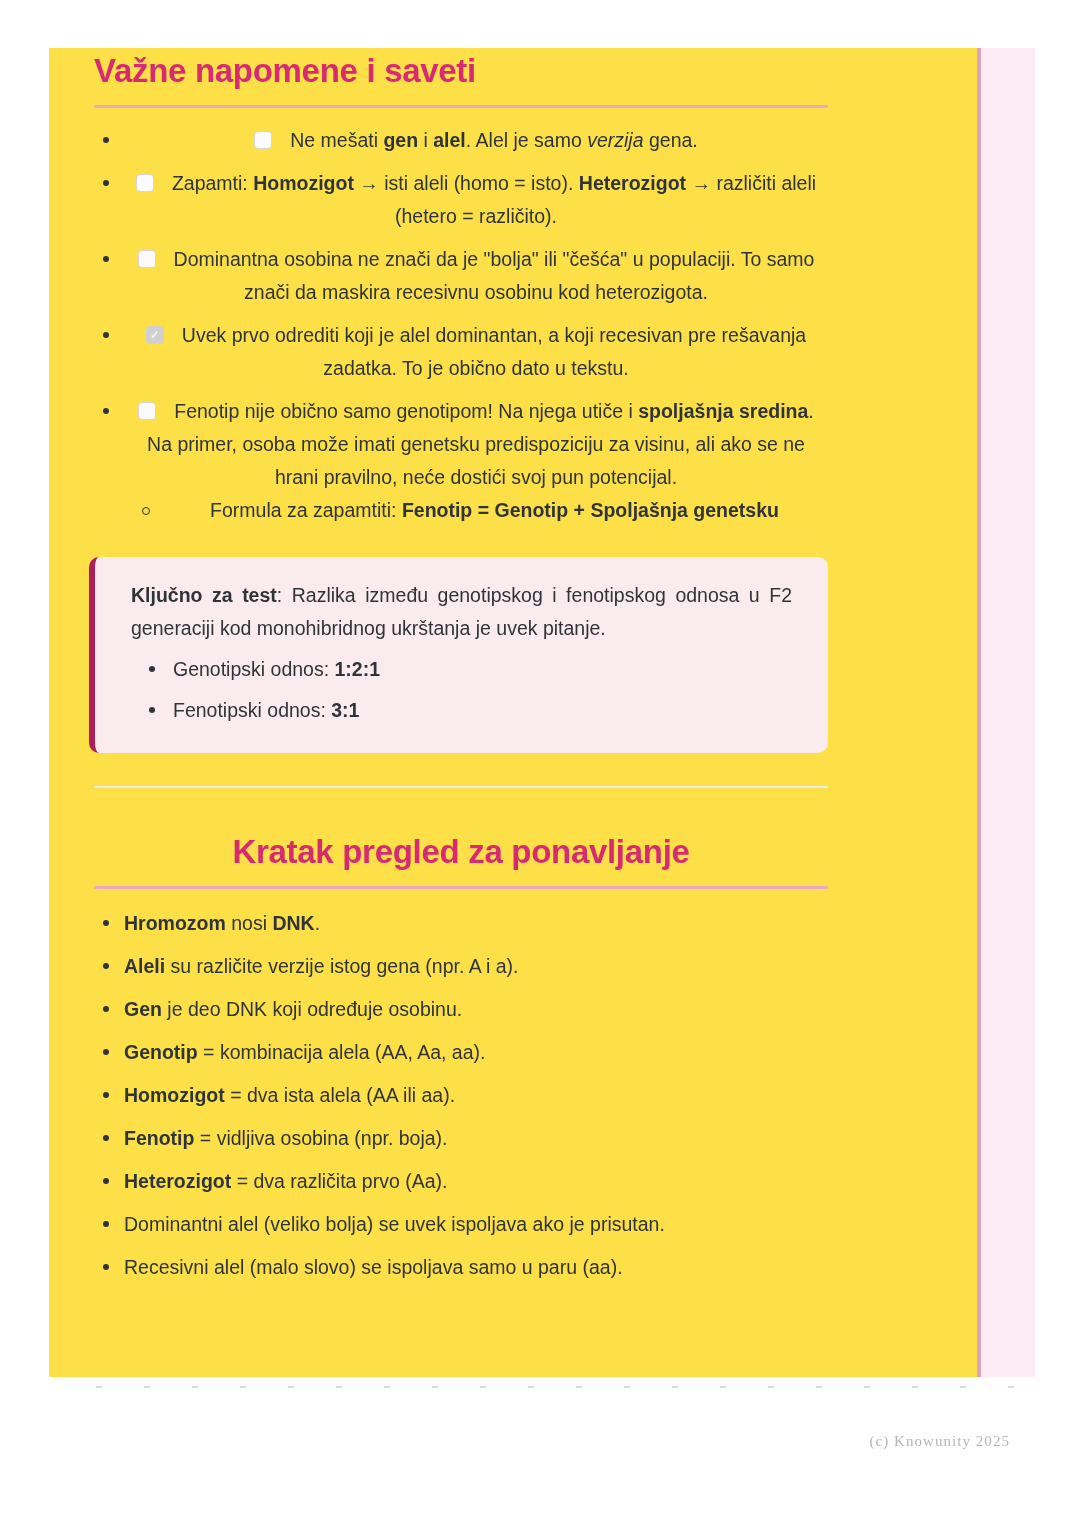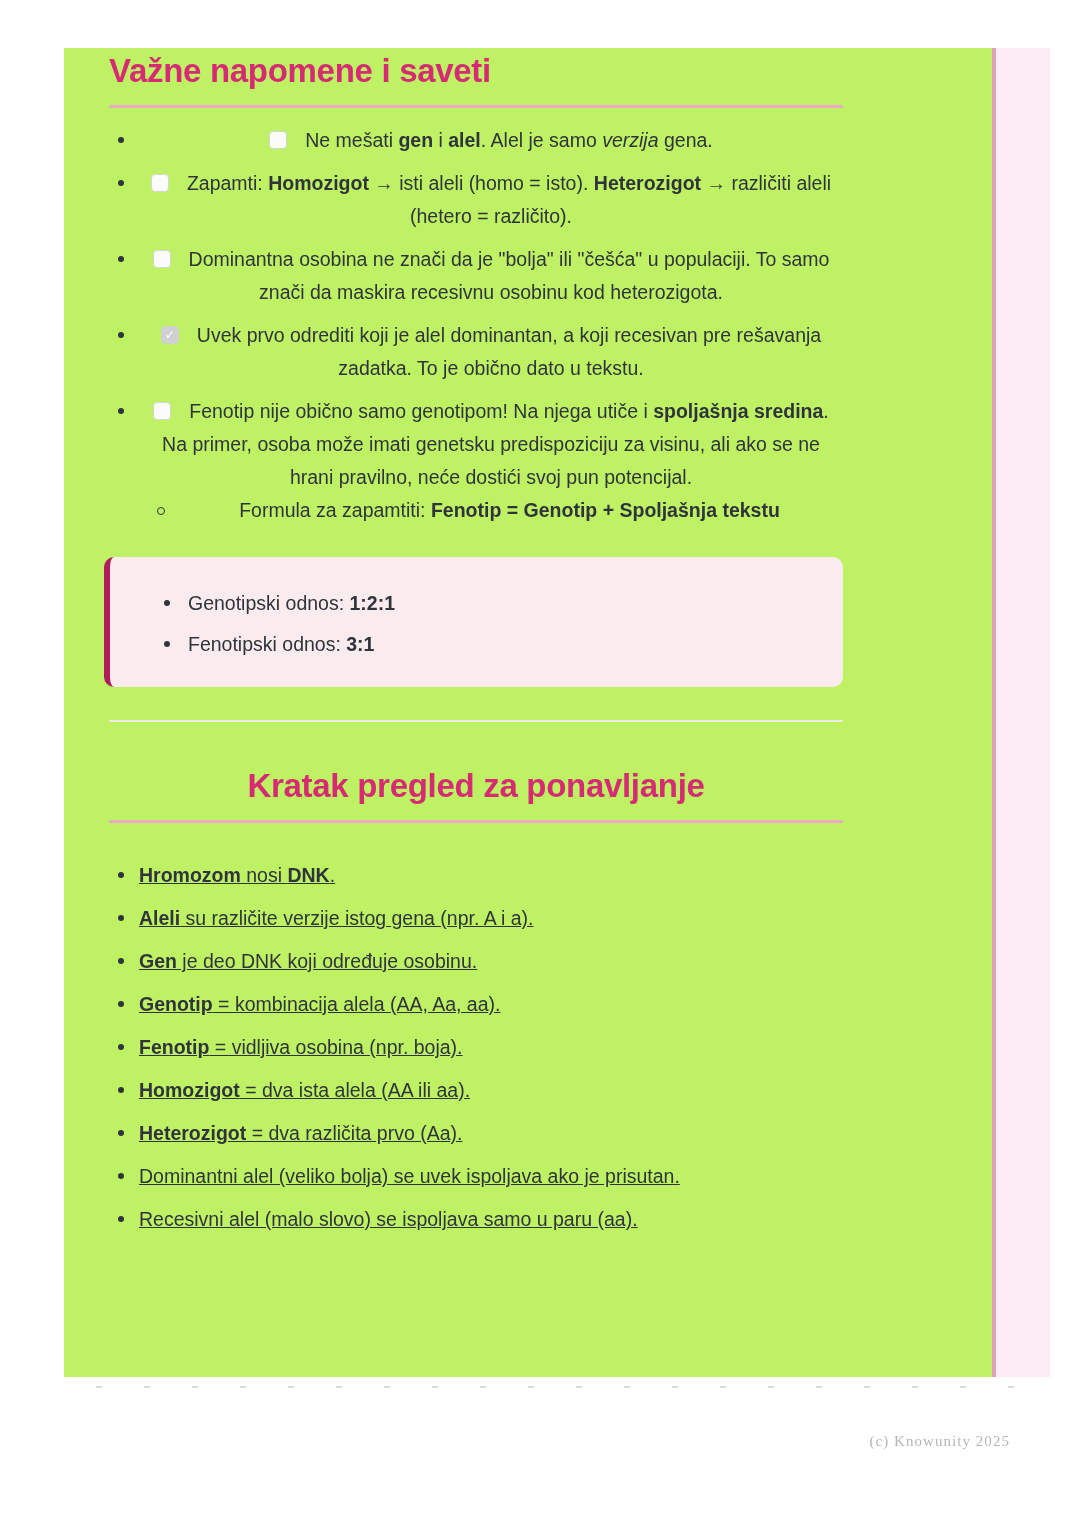--- a/index.html
+++ b/index.html
@@ -6,23 +6,23 @@
   body {
     width: 1080px; height: 1528px;
     background: #ffffff;
     font-family: "Liberation Sans", sans-serif;
     position: relative;
     color: #2f343a;
     -webkit-font-smoothing: antialiased;
   }
   .page {
     position: absolute;
-    left: 64px; top: 48px;
+    left: 49px; top: 48px;
     width: 986px; height: 1329px;
-    background: #bef264;
+    background: #fde047;
   }
   .edge-stripe {
     position: absolute;
     top: 0; right: 0;
     width: 54px; height: 100%;
     background: #fdecf3;
     border-left: 4px solid #dfa2bc;
   }
   .content {
     position: absolute;
@@ -143,23 +143,22 @@
   }
   
   .section-divider {
     height: 2px;
     background: #ebebe8;
     margin-top: 33px;
   }
   .sec2-title-wrap { margin-top: 44px; text-align: center; }
   ul.plainlist {
     list-style: none;
-    margin: 36px 0 0 0;
+    margin: 18px 0 0 0;
     padding: 0;
-    text-decoration: underline;
   }
   ul.plainlist > li {
     position: relative;
     padding-left: 30px;
     margin-bottom: 10px;
     font-size: 19.5px;
     line-height: 33px;
   }
   ul.plainlist > li::before {
     content: "";
@@ -208,26 +207,27 @@
       </li>
       <li>
         <span class="checkbox"></span><span><span>Dominantna osobina ne znači da je "bolja" ili "češća" u populaciji. To samo znači da maskira recesivnu osobinu kod heterozigota.</span></span>
       </li>
       <li>
         <span class="checkbox checked"></span><span><span>Uvek prvo odrediti koji je alel dominantan, a koji recesivan pre rešavanja zadatka. To je obično dato u tekstu.</span></span>
       </li>
       <li>
         <span class="checkbox"></span><span><span>Fenotip nije obično samo genotipom! Na njega utiče i </span><span class="b">spoljašnja sredina</span><span>. Na primer, osoba može imati genetsku predispoziciju za visinu, ali ako se ne hrani pravilno, neće dostići svoj pun potencijal.</span></span>
         <div class="sub-item">
-          <span><span>Formula za zapamtiti: </span><span class="b">Fenotip = Genotip + Spoljašnja tekstu</span></span>
+          <span><span>Formula za zapamtiti: </span><span class="b">Fenotip = Genotip + Spoljašnja genetsku</span></span>
         </div>
       </li>
     </ul>
 
     <div class="callout">
+      <p><span class="b">Ključno za test</span><span>: Razlika između genotipskog i fenotipskog odnosa u F2 generaciji kod monohibridnog ukrštanja je uvek pitanje.</span></p>
       <ul class="callout-list">
         <li>
           <span><span>Genotipski odnos: </span><span class="b">1:2:1</span></span>
         </li>
         <li>
           <span><span>Fenotipski odnos: </span><span class="b">3:1</span></span>
         </li>
       </ul>
     </div>
 
@@ -236,22 +236,22 @@
     <div class="sec2-title-wrap">
       <h1 class="sec-title">Kratak pregled za ponavljanje</h1>
       <div class="title-rule"></div>
     </div>
 
     <ul class="plainlist">
       <li><span><span class="b">Hromozom</span><span> nosi </span><span class="b">DNK</span><span>.</span></span></li>
       <li><span><span class="b">Aleli</span><span> su različite verzije istog gena (npr. A i a).</span></span></li>
       <li><span><span class="b">Gen</span><span> je deo DNK koji određuje osobinu.</span></span></li>
       <li><span><span class="b">Genotip</span><span> = kombinacija alela (AA, Aa, aa).</span></span></li>
+      <li><span><span class="b">Homozigot</span><span> = dva ista alela (AA ili aa).</span></span></li>
       <li><span><span class="b">Fenotip</span><span> = vidljiva osobina (npr. boja).</span></span></li>
-      <li><span><span class="b">Homozigot</span><span> = dva ista alela (AA ili aa).</span></span></li>
       <li><span><span class="b">Heterozigot</span><span> = dva različita prvo (Aa).</span></span></li>
       <li><span><span>Dominantni alel (veliko bolja) se uvek ispoljava ako je prisutan.</span></span></li>
       <li><span><span>Recesivni alel (malo slovo) se ispoljava samo u paru (aa).</span></span></li>
     </ul>
 
   </div>
 </div>
 
 <div class="perforation"></div>
 <div class="footer-copy">(c) Knowunity 2025</div>

